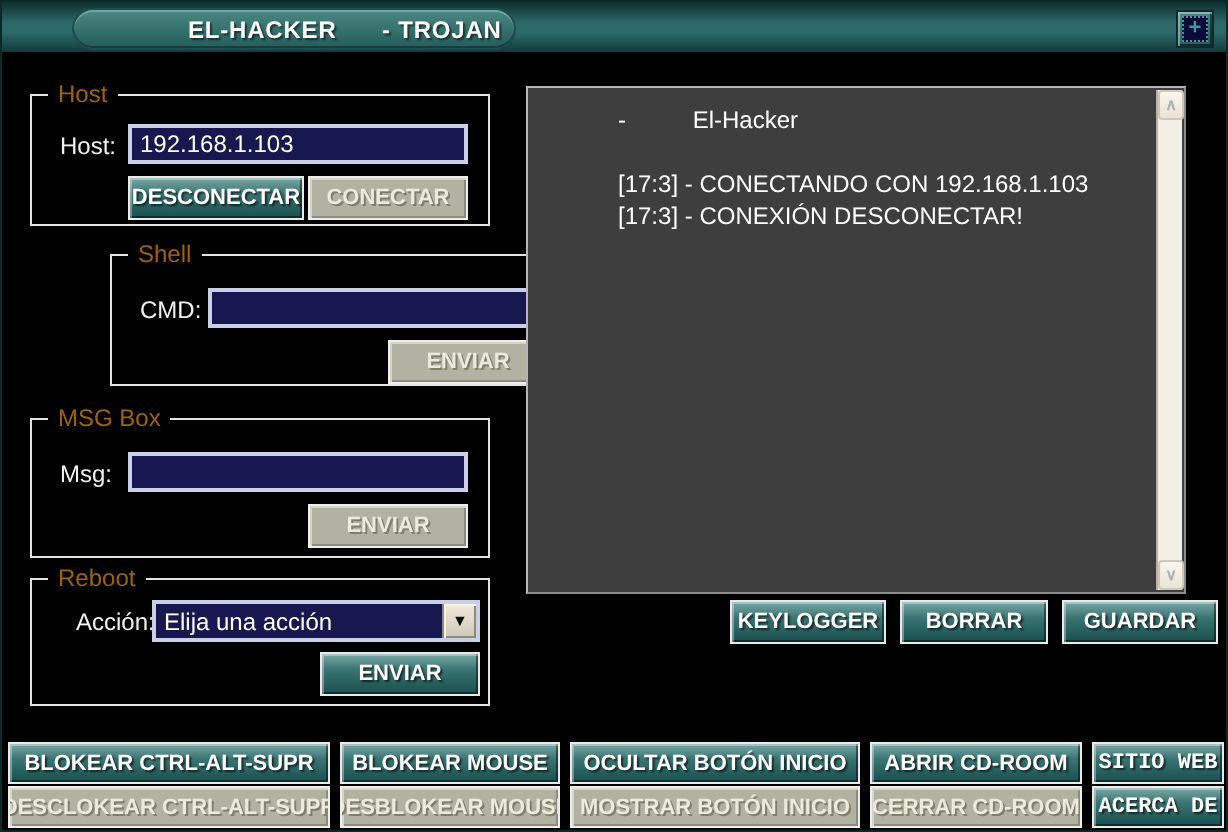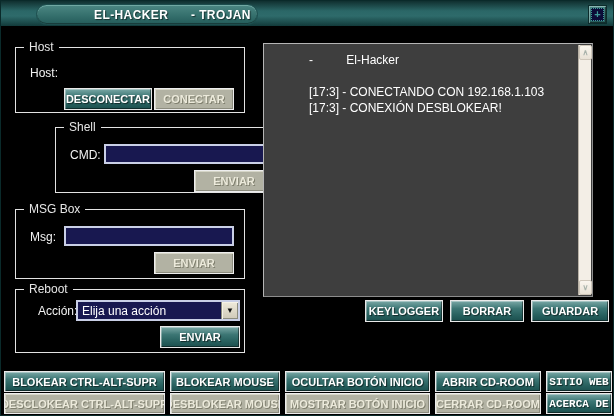--- a/index.html
+++ b/index.html
@@ -51,21 +51,21 @@
     text-align: center;
   }
 
   
   .groupbox {
     position: absolute; left: 14px; width: 230px;
     border: 1px solid #e3e3e3;
   }
   .groupbox .legend {
     position: absolute; top: -8px; left: 8px;
-    background: #000; color: #e5e5e5;
+    background: #000; color: #a16207;
     font-size: 12px; padding: 0 5px; line-height: 15px;
     white-space: nowrap;
   }
   .gb-host   { top: 46px;  height: 66px; }
   .gb-shell  { top: 126px; height: 66px; margin-left: 40px; }
   .gb-msg    { top: 208px; height: 70px; }
   .gb-reboot { top: 288px; height: 64px; }
 
   .field-label {
     position: absolute; color: #f2f2f2; font-size: 12px; white-space: nowrap;
@@ -175,20 +175,21 @@
       <span class="title-tab t2">- TROJAN</span>
     </div>
     <div class="close-btn">
       <div class="close-inner">+</div>
     </div>
   </div>
 
   <div class="groupbox gb-host">
     <span class="legend">Host</span>
     <span class="field-label" style="left:14px; top:18px;">Host:</span>
+    <input class="field" style="left: 48px; top: 14px; width: 170px; height: 20px;" value="192.168.1.103">
     <div class="btn btn-gray abs" style="left:138px; top:40px; width:80px; height:22px;">CONECTAR</div>
     <div class="btn btn-teal abs" style="left:48px; top:40px; width:88px; height:22px;">DESCONECTAR</div>
   </div>
 
   <div class="groupbox gb-shell">
     <span class="legend">Shell</span>
     <span class="field-label" style="left:14px; top:20px;">CMD:</span>
     <input class="field" style="left: 48px; top: 16px; width: 170px; height: 20px;" value="">
     <div class="btn btn-gray abs" style="left:138px; top:42px; width:80px; height:22px;">ENVIAR</div>
   </div>
@@ -208,21 +209,21 @@
       <span class="select-arrow">▼</span>
     </div>
     <div class="btn btn-teal abs" style="left:144px; top:36px; width:80px; height:22px;">ENVIAR</div>
   </div>
 
   <div class="log-panel">
     <div class="log-lines">
       <div class="log-line">-          El-Hacker</div>
       <div class="log-line gap"></div>
       <div class="log-line">[17:3] - CONECTANDO CON 192.168.1.103</div>
-      <div class="log-line">[17:3] - CONEXIÓN DESBLOKEAR!</div>
+      <div class="log-line">[17:3] - CONEXIÓN DESCONECTAR!</div>
     </div>
     <div class="scrollbar">
       <div class="sb-btn sb-up">∧</div>
       <div class="sb-btn sb-down">∨</div>
     </div>
   </div>
 
   <div class="btn btn-teal abs log-btn" style="left:364px; top:299px; width:78px;">KEYLOGGER</div>
   <div class="btn btn-teal abs log-btn" style="left:449px; top:299px; width:74px;">BORRAR</div>
   <div class="btn btn-teal abs log-btn" style="left:530px; top:299px; width:78px;">GUARDAR</div>

